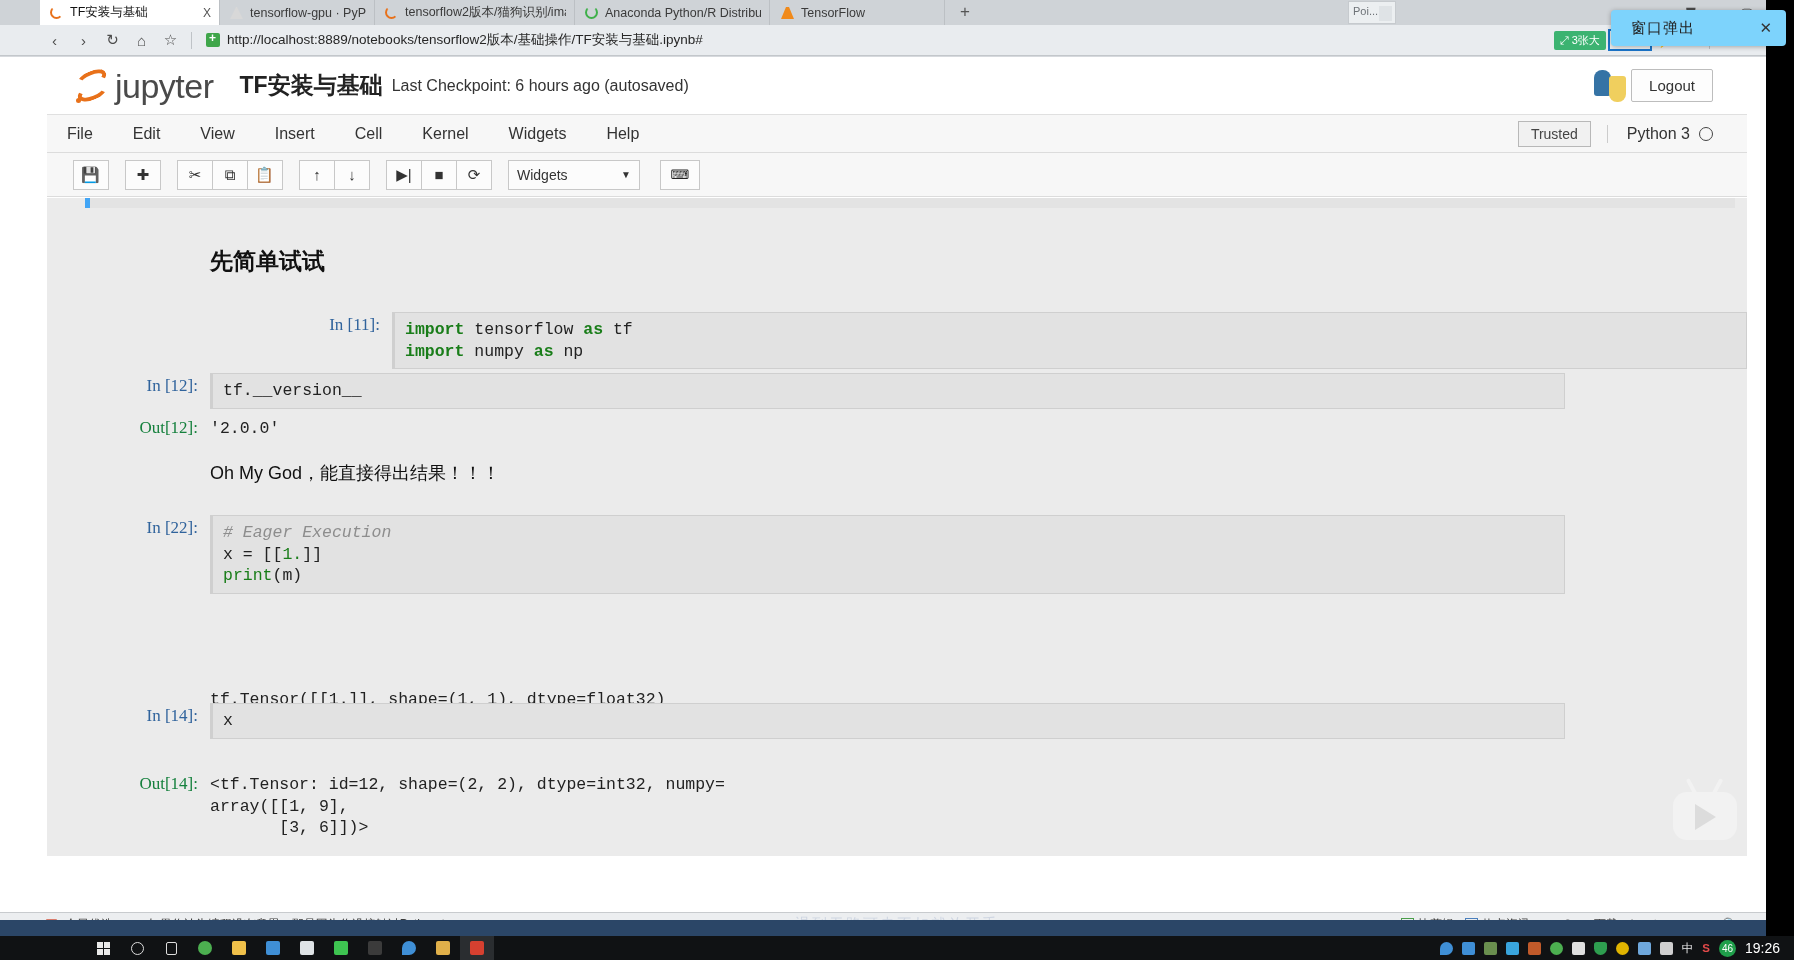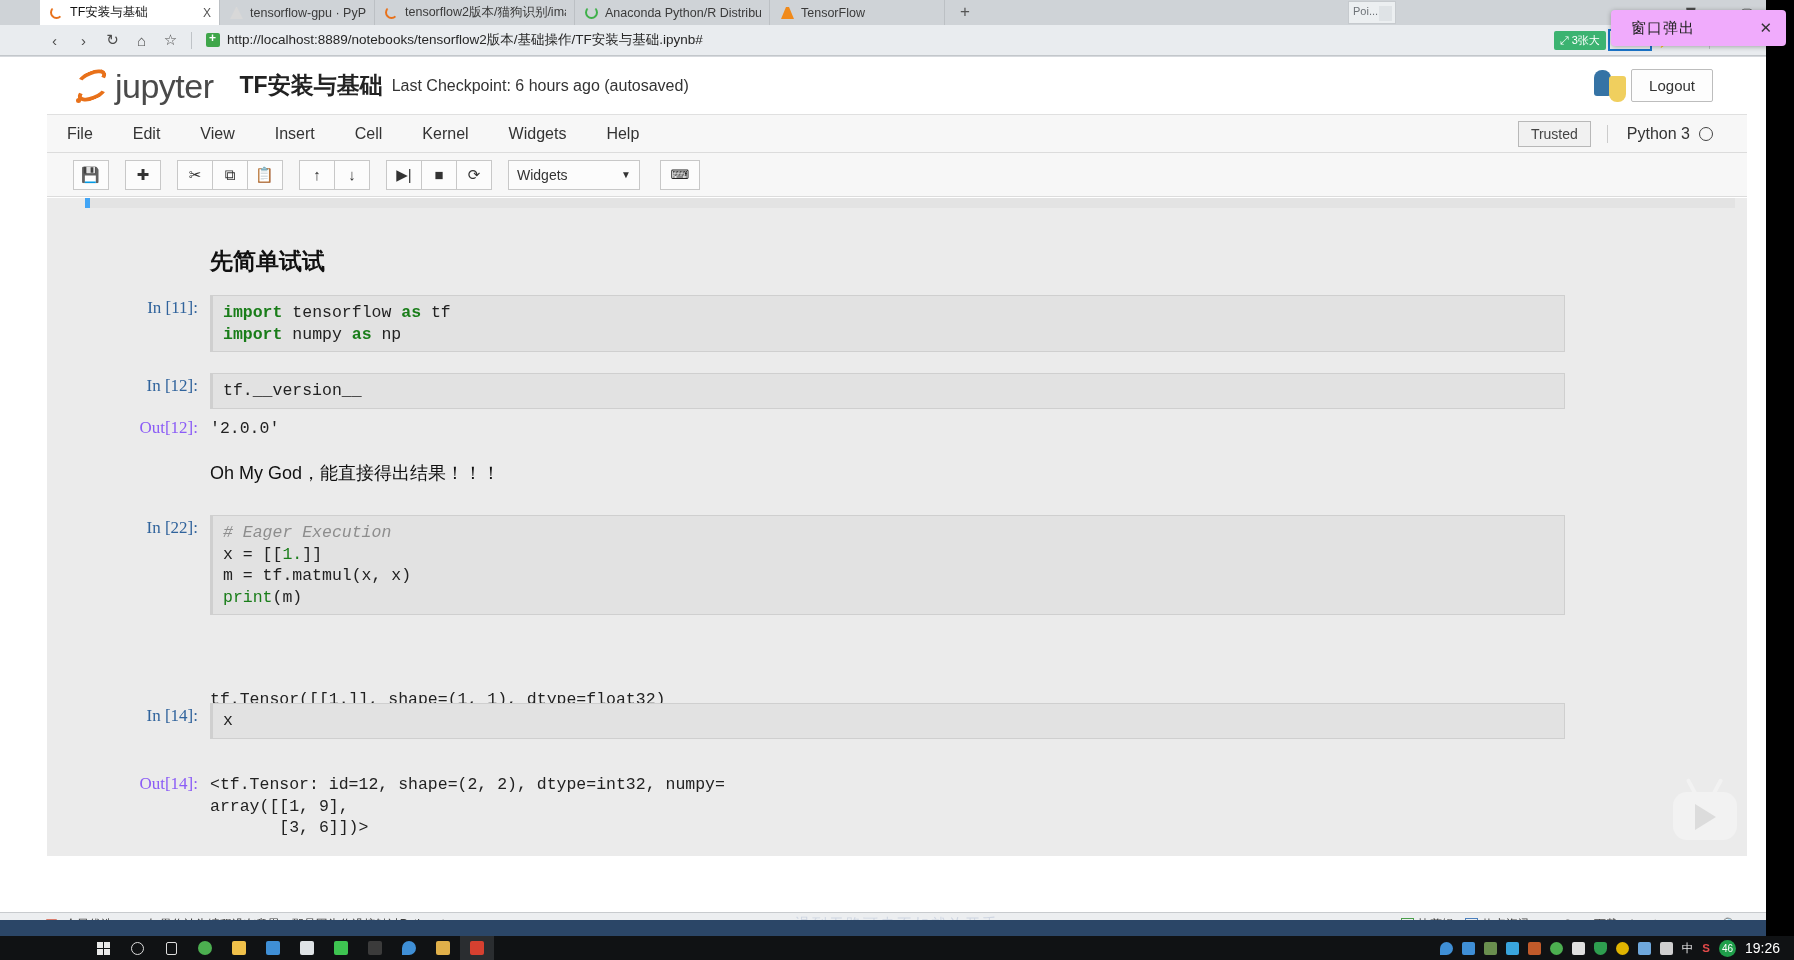--- a/index.html
+++ b/index.html
@@ -29,21 +29,21 @@
 
   
   #winctl { position:absolute; right:0; top:0; height:25px; display:flex; align-items:center; gap:16px; padding-right:14px; }
   #winctl .wc { font-size:13px; color:#4b4b4b; }
 
   #poi-chip { position:absolute; left:1348px; top:1px; width:48px; height:23px; background:#eceff1;
               border:1px solid #c6cace; font-size:11px; color:#6e7378; padding:3px 4px; overflow:hidden; }
   #poi-chip .sq { position:absolute; right:3px; top:4px; width:13px; height:15px; background:#dfe3e6; }
 
   
-  #popup { position:absolute; right:8px; top:10px; width:175px; height:36px; background:#f0abfc;
+  #popup { position:absolute; right:8px; top:10px; width:175px; height:36px; background:#7dd3fc;
            border-radius:4px; box-shadow:0 1px 5px rgba(0,0,0,.3); display:flex; align-items:center;
            justify-content:space-between; padding:0 14px 0 20px; z-index:40; }
   #popup .ptxt { font-size:15px; color:#222; letter-spacing:1px; }
   #popup .pclose { font-size:15px; color:#333; }
 
   
   #navbar { position:absolute; left:0; top:25px; width:1794px; height:31px; background:#e9ecef;
             border-bottom:1px solid #c3c7cb; display:flex; align-items:center; }
   .navbtn { width:29px; height:29px; display:flex; align-items:center; justify-content:center;
             color:#4c4c4c; font-size:15px; }
@@ -107,21 +107,21 @@
   #kbdbtn { width:40px; height:30px; border:1px solid #c8c8c8; background:#fcfcfc; display:flex;
             align-items:center; justify-content:center; margin-left:20px; font-size:13px; }
 
   
   #nbbody { position:absolute; left:47px; top:141px; width:1700px; height:658px; background:#ebebeb; overflow:hidden; }
   #cellTopBar { position:absolute; left:38px; top:0; width:1650px; height:10px; background:#e3e3e3; border-left:5px solid #42a5f5; }
 
   .cellrow { position:absolute; left:0; width:1700px; display:flex; }
   .prompt { width:163px; text-align:right; padding-right:12px; font-family:"Liberation Serif", serif;
             font-size:17px; color:#30639c; padding-top:3px; }
-  .prompt.out { color:#8b5cf6; }
+  .prompt.out { color:#15803d; }
   .inputbox { background:#e2e2e2; border:1px solid #cfcfcf; border-left:3px solid #cfcfcf; padding:6px 10px;
               font-family:"Liberation Mono", monospace; font-size:16.5px; line-height:21.5px; color:#222; width:1355px;}
   .plainout { font-family:"Liberation Mono", monospace; font-size:16.5px; line-height:21.5px; color:#222; padding-top:3px;}
   .md-h3 { font-size:23px; font-weight:bold; color:#111; }
   .md-p { font-size:18px; color:#111; }
   .kw { color:#197d19; font-weight:bold; }
   .kw2 { color:#197d19; }
   .num-g { color:#1a7d1a; }
   .cmt { color:#8d8d8d; font-style:italic; }
 
@@ -322,21 +322,21 @@
     </div>
 
     <div id="nbbody">
       <div id="cellTopBar"></div>
 
       <div class="cellrow" style="top:48px;">
         <div class="prompt" style="color:transparent;">&nbsp;</div>
         <div class="md-h3">先简单试试</div>
       </div>
 
-      <div class="cellrow" style="top:97px;">
+      <div class="cellrow" style="top:114px;justify-content:flex-end;">
         <div class="prompt">In [11]:</div>
         <div class="inputbox">
           <div><span class="kw">import</span> tensorflow <span class="kw">as</span> tf</div>
           <div><span class="kw">import</span> numpy <span class="kw">as</span> np</div>
         </div>
       </div>
 
       <div class="cellrow" style="top:175px;">
         <div class="prompt">In [12]:</div>
         <div class="inputbox">
@@ -352,21 +352,20 @@
       <div class="cellrow" style="top:263px;">
         <div class="prompt" style="color:transparent;">&nbsp;</div>
         <div class="md-p">Oh My God，能直接得出结果！！！</div>
       </div>
 
       <div class="cellrow" style="top:317px;">
         <div class="prompt">In [22]:</div>
         <div class="inputbox">
           <div><span class="cmt"># Eager Execution</span></div>
           <div>x = [[<span class="num-g">1.</span>]]</div>
-          <div>m = tf.matmul(x, x)</div>
           <div><span class="kw2">print</span>(m)</div>
         </div>
       </div>
 
       <div class="cellrow" style="top:458px;margin-top:30px;">
         <div class="prompt" style="color:transparent;">&nbsp;</div>
         <div class="plainout">tf.Tensor([[1.]], shape=(1, 1), dtype=float32)</div>
       </div>
 
       <div class="cellrow" style="top:505px;">

